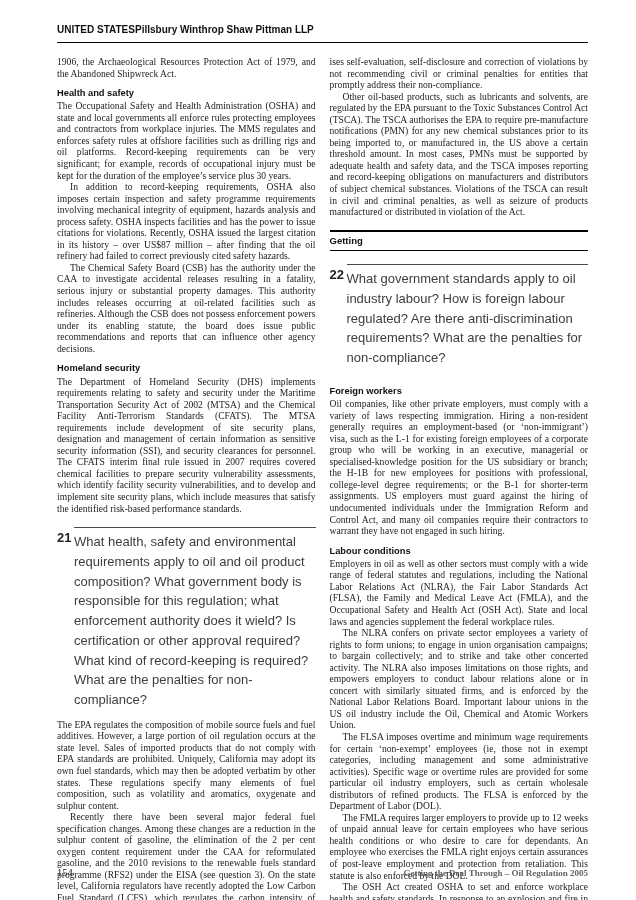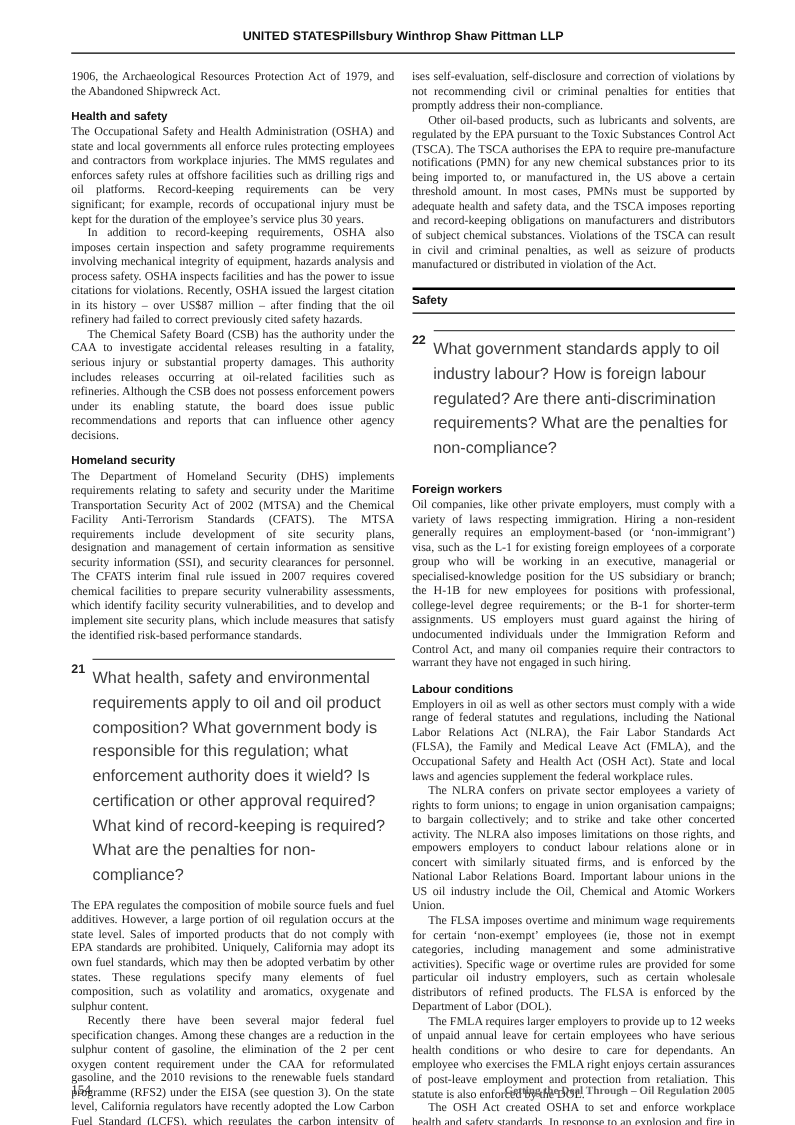--- a/index.html
+++ b/index.html
@@ -9,21 +9,21 @@
     font-family: "Liberation Serif", serif;
     color: #1c1c1c;
     position: relative;
     overflow: hidden;
   }
   .page {
     position: absolute; inset: 0;
     padding: 24px 48px 0 57px;
   }
   .masthead {
-    display: flex; justify-content: center; align-items: baseline;
+    display: flex; justify-content: flex-start; align-items: baseline;
     font-family: "Liberation Sans", sans-serif;
     font-weight: bold; font-size: 10px; color: #111;
     padding-bottom: 7px;
     border-bottom: 1.6px solid #000;
   }
   .columns {
     display: flex; gap: 14px; margin-top: 13px;
   }
   .col {
     width: 258.5px;
@@ -37,21 +37,21 @@
     font-size: 9.3px; font-weight: bold; color: #111;
     margin: 9px 0 1px; text-align: left;
   }
   .question {
     display: flex; align-items: flex-start;
     margin: 13px 0 9px;
     font-family: "Liberation Sans", sans-serif;
     color: #3d3d3d;
   }
   .qnum {
-    font-weight: bold; font-size: 10px; color: #222;
+    font-weight: bold; font-size: 13px; color: #222;
     width: 17px; flex-shrink: 0; padding-top: 3px;
   }
   .qtext {
     flex: 1;
     border-top: 1.2px solid #4a4a4a;
     padding-top: 4px;
     font-size: 13px; line-height: 1.52;
     text-align: left;
   }
   .section-bar {
@@ -100,21 +100,21 @@
 
       <p>The EPA regulates the composition of mobile source fuels and fuel additives. However, a large portion of oil regulation occurs at the state level. Sales of imported products that do not comply with EPA standards are prohibited. Uniquely, California may adopt its own fuel standards, which may then be adopted verbatim by other states. These regulations specify many elements of fuel composition, such as volatility and aromatics, oxygenate and sulphur content.</p>
       <p class="ind">Recently there have been several major federal fuel specification changes. Among these changes are a reduction in the sulphur content of gasoline, the elimination of the 2 per cent oxygen content requirement under the CAA for reformulated gasoline, and the 2010 revisions to the renewable fuels standard programme (RFS2) under the EISA (see question 3). On the state level, California regulators have recently adopted the Low Carbon Fuel Standard (LCFS), which regulates the carbon intensity of California fuels in order to reduce the amount of greenhouse gas emissions associated with transportation fuels. Other states considering adopting LCFS regulations include Oregon and Washington.</p>
       <p class="ind">In most cases, fuel composition must be certified by the EPA or the state air authority. These agencies may impose substantial penalties for sale of non-complying fuels and for failure to maintain accurate composition and manufacturing records. The EPA incentiv-</p>
     </div>
 
     <div class="col">
       <p>ises self-evaluation, self-disclosure and correction of violations by not recommending civil or criminal penalties for entities that promptly address their non-compliance.</p>
       <p class="ind">Other oil-based products, such as lubricants and solvents, are regulated by the EPA pursuant to the Toxic Substances Control Act (TSCA). The TSCA authorises the EPA to require pre-manufacture notifications (PMN) for any new chemical substances prior to its being imported to, or manufactured in, the US above a certain threshold amount. In most cases, PMNs must be supported by adequate health and safety data, and the TSCA imposes reporting and record-keeping obligations on manufacturers and distributors of subject chemical substances. Violations of the TSCA can result in civil and criminal penalties, as well as seizure of products manufactured or distributed in violation of the Act.</p>
 
-      <div class="section-bar">Safety</div>
+      <div class="section-bar">Getting</div>
 
       <div class="question">
         <span class="qnum">22</span>
         <div class="qtext">What government standards apply to oil industry labour? How is foreign labour regulated? Are there anti-discrimination requirements? What are the penalties for non-compliance?</div>
       </div>
 
       <h3 class="subhead" style="margin-top:18px">Foreign workers</h3>
       <p>Oil companies, like other private employers, must comply with a variety of laws respecting immigration. Hiring a non-resident generally requires an employment-based (or ‘non-immigrant’) visa, such as the L-1 for existing foreign employees of a corporate group who will be working in an executive, managerial or specialised-knowledge position for the US subsidiary or branch; the H-1B for new employees for positions with professional, college-level degree requirements; or the B-1 for shorter-term assignments. US employers must guard against the hiring of undocumented individuals under the Immigration Reform and Control Act, and many oil companies require their contractors to warrant they have not engaged in such hiring.</p>
 
       <h3 class="subhead">Labour conditions</h3>

